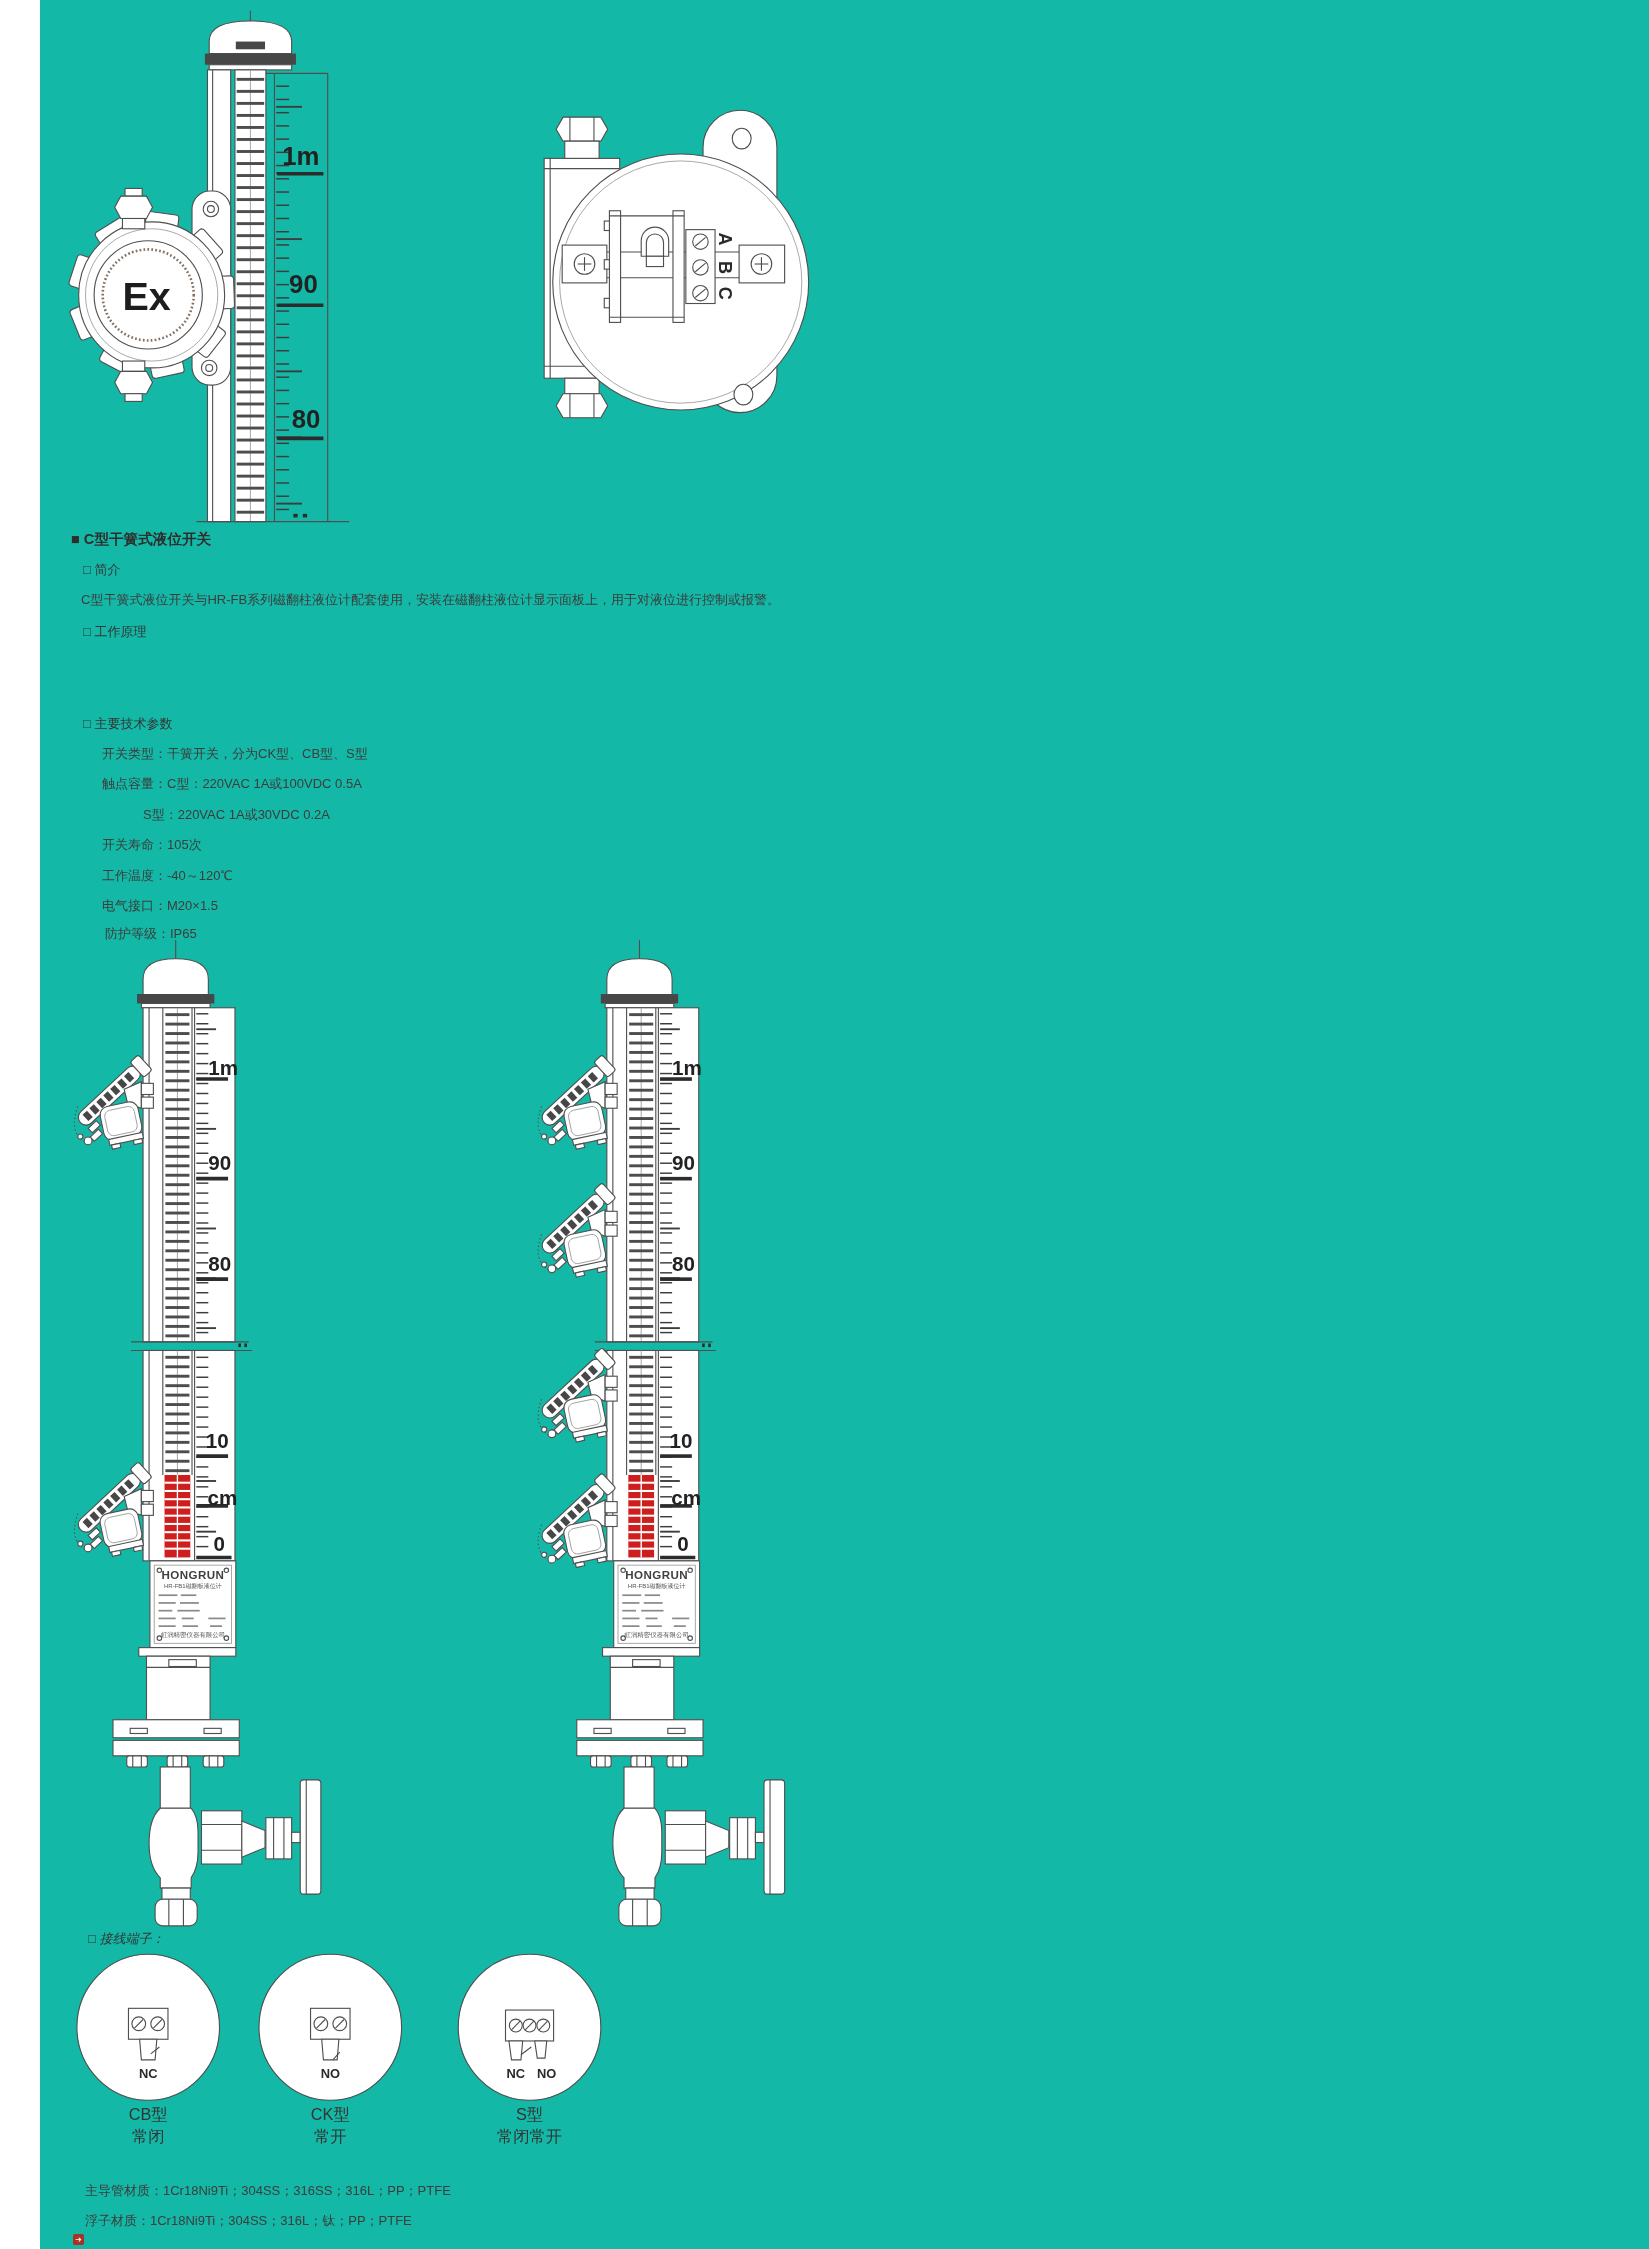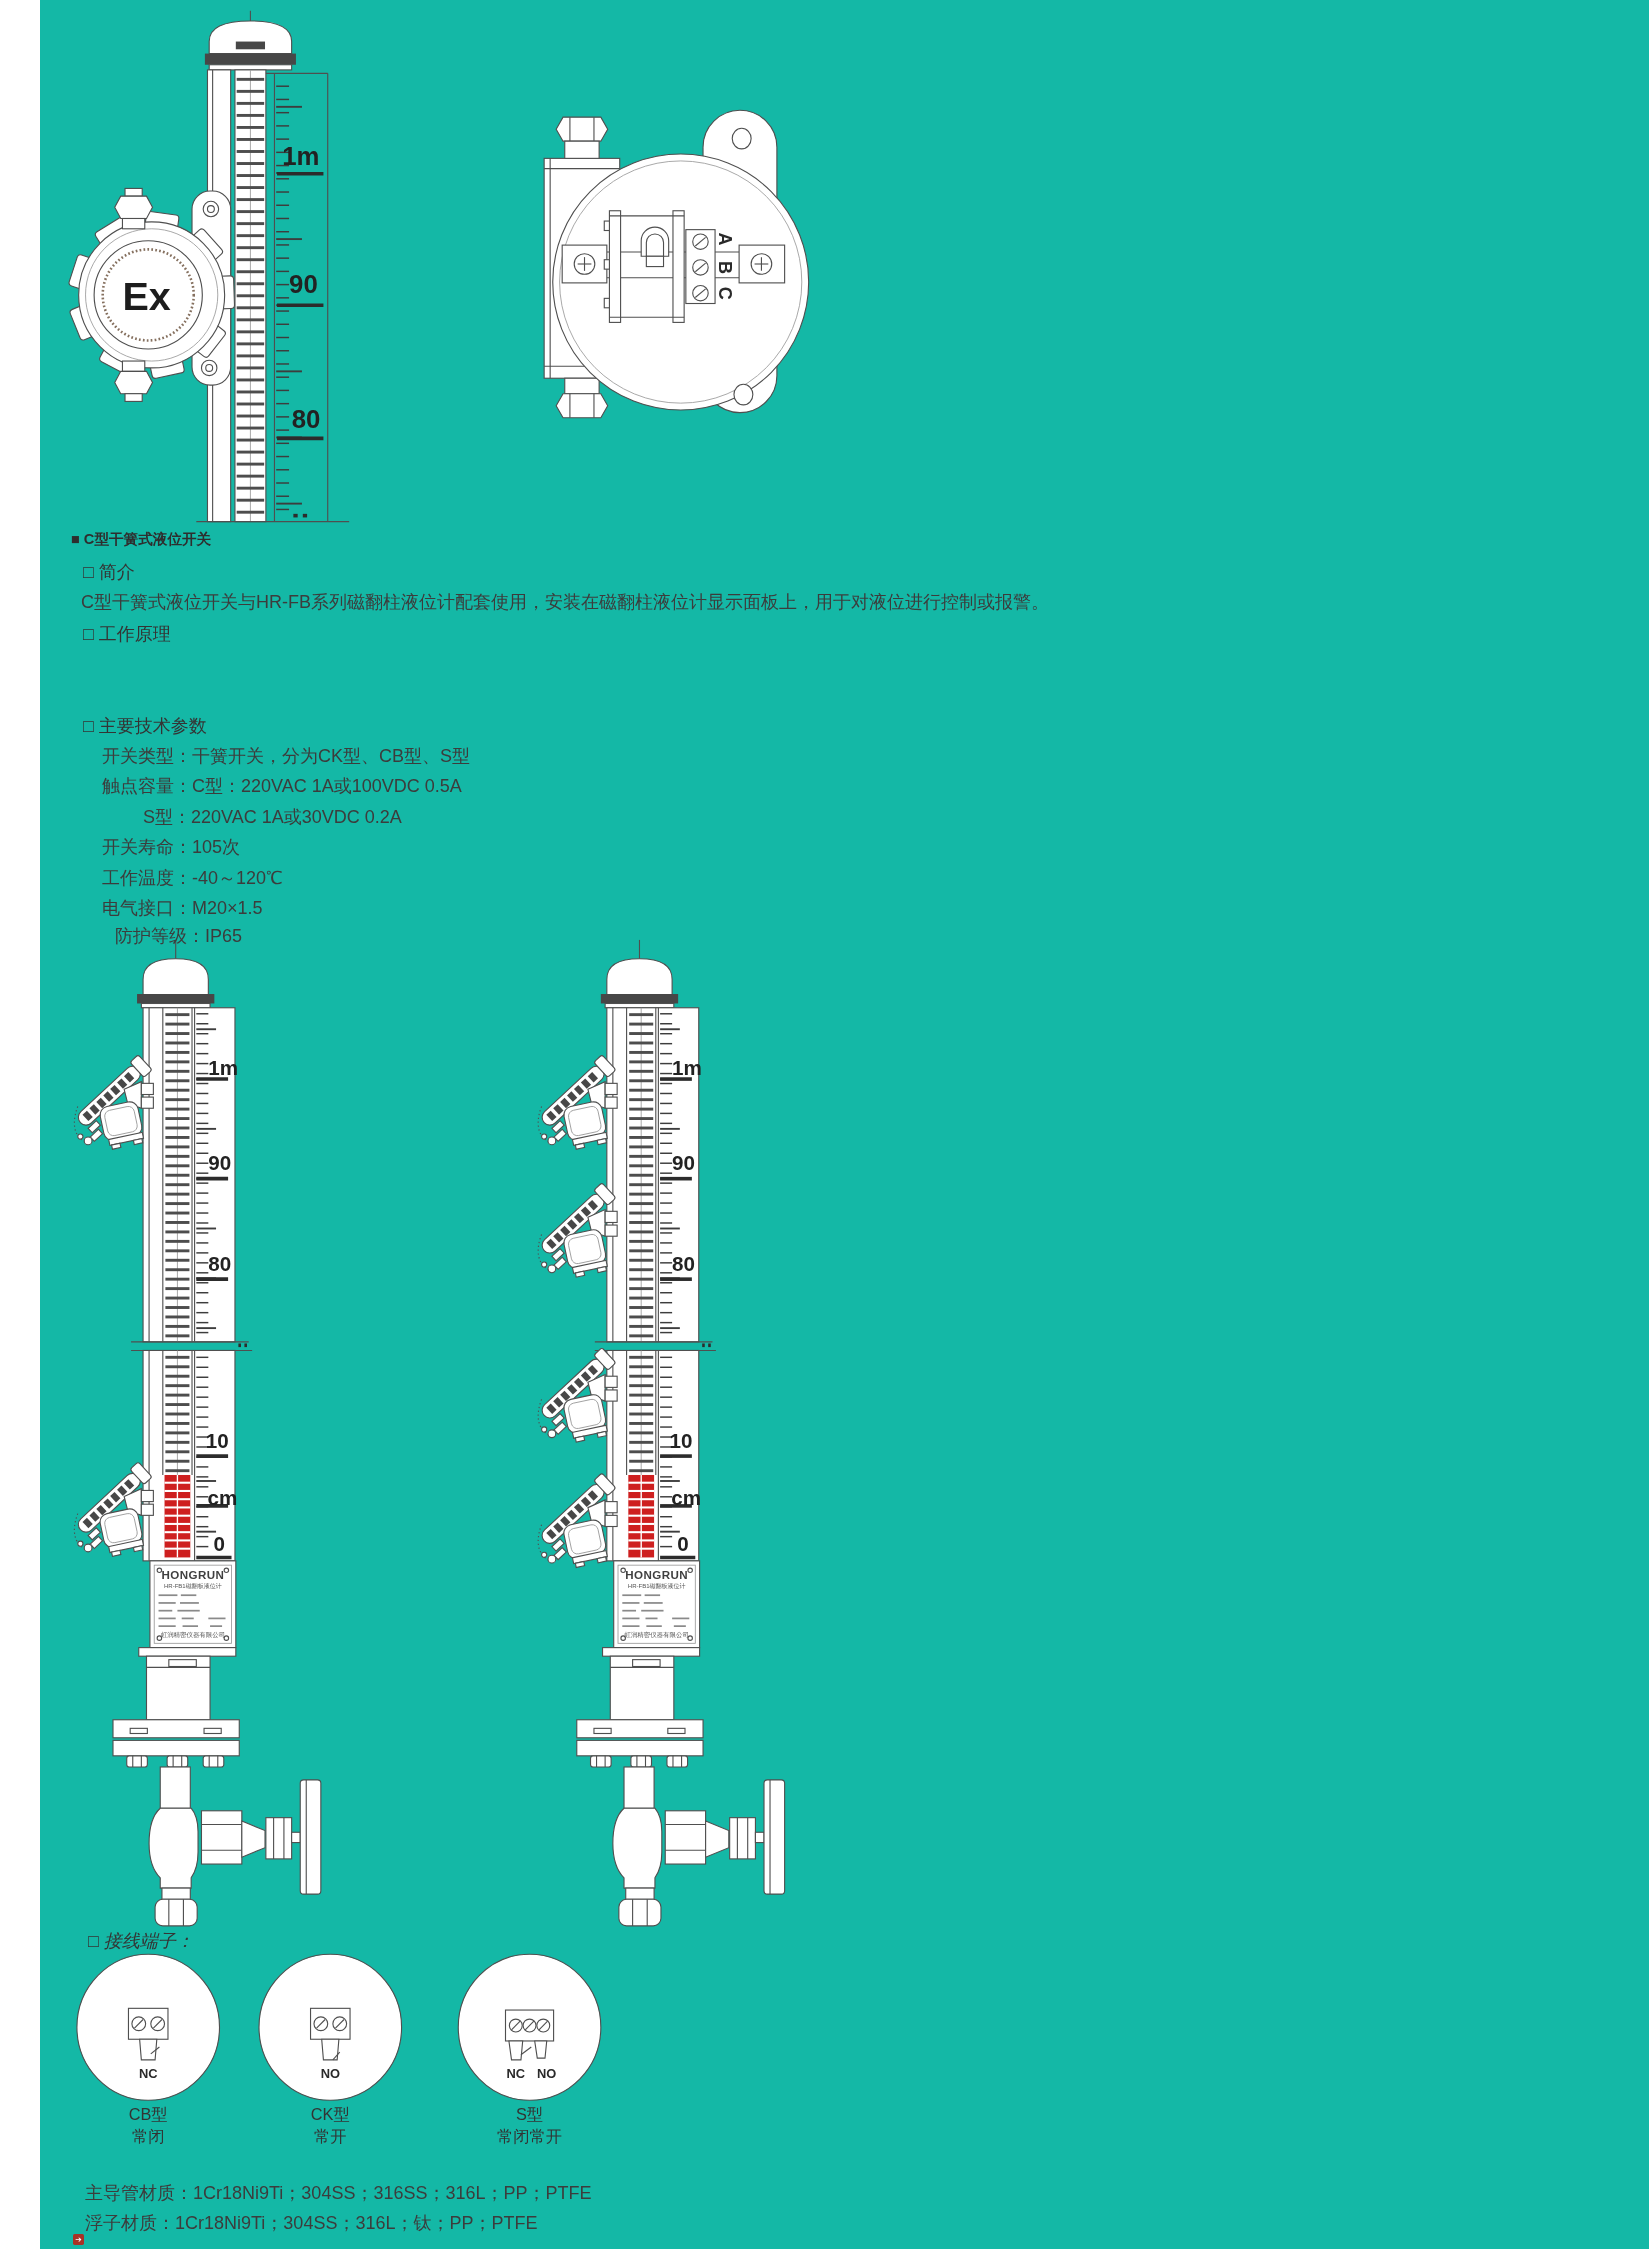--- a/index.html
+++ b/index.html
@@ -1,19 +1,19 @@
 <!DOCTYPE html>
 <html style="font-size:13.7px"><head>
 <meta charset="utf-8">
 <style>
   html,body{margin:0;padding:0;background:#fff;}
   .page{position:relative;width:1649px;height:2250px;background:#14b8a6;overflow:hidden;
         font-family:"Liberation Sans",sans-serif;color:#3b3b3b;margin-left:40px;}
   .art{position:absolute;left:0;top:0;width:1649px;height:2250px;}
-  .ln{position:absolute;white-space:nowrap;font-size:18px;line-height:1;color:#3c3c3c;}
+  .ln{position:absolute;white-space:nowrap;font-size:13px;line-height:1;color:#3c3c3c;}
   .ttl{font-size:14.6px;font-weight:600;color:#2e2e2e;}
   .hd{font-weight:500;color:#343434;}
   .para{position:absolute;left:26px;top:651px;width:1620px;font-size:13.3px;
         line-height:34px;text-indent:15.5px;color:#3c3c3c;}
   .mark{position:absolute;left:33px;top:2234px;width:11.2px;height:11.2px;background:#a93226;
         border-radius:1.7px;color:#fff;font-size:7.7px;line-height:11.2px;text-align:center;}
   
   .s{stroke:#4f4f4f;fill:none;stroke-width:1.3;}
   .sw{stroke:#4f4f4f;fill:#fff;stroke-width:1.3;}
   .sd{fill:#474747;stroke:none;}
@@ -563,20 +563,20 @@
 <div class="ln hd" style="left:43px;top:563px;">□ 简介</div>
 <div class="ln" style="left:41px;top:593px;">C型干簧式液位开关与HR-FB系列磁翻柱液位计配套使用，安装在磁翻柱液位计显示面板上，用于对液位进行控制或报警。</div>
 <div class="ln hd" style="left:43px;top:625px;">□ 工作原理</div>
 <div class="ln hd" style="left:43px;top:717px;">□ 主要技术参数</div>
 <div class="ln" style="left:62px;top:747px;">开关类型：干簧开关，分为CK型、CB型、S型</div>
 <div class="ln" style="left:62px;top:777px;">触点容量：C型：220VAC 1A或100VDC 0.5A</div>
 <div class="ln" style="left:103px;top:808px;">S型：220VAC 1A或30VDC 0.2A</div>
 <div class="ln" style="left:62px;top:838px;">开关寿命：105次</div>
 <div class="ln" style="left:62px;top:869px;">工作温度：-40～120℃</div>
 <div class="ln" style="left:62px;top:899px;">电气接口：M20×1.5</div>
-<div class="ln" style="left:75px;top:927px;">防护等级：IP65</div>
+<div class="ln" style="left:65px;top:927px;">防护等级：IP65</div>
 <div class="ln hd" style="left:48px;top:1932px;font-style:italic;">□ 接线端子：</div>
 <div class="ln" style="left:45px;top:2184px;">主导管材质：1Cr18Ni9Ti；304SS；316SS；316L；PP；PTFE</div>
 <div class="ln" style="left:45px;top:2214px;">浮子材质：1Cr18Ni9Ti；304SS；316L；钛；PP；PTFE</div>
 <div class="mark">➔</div>
 
 </div>
 
 
 </body></html>

